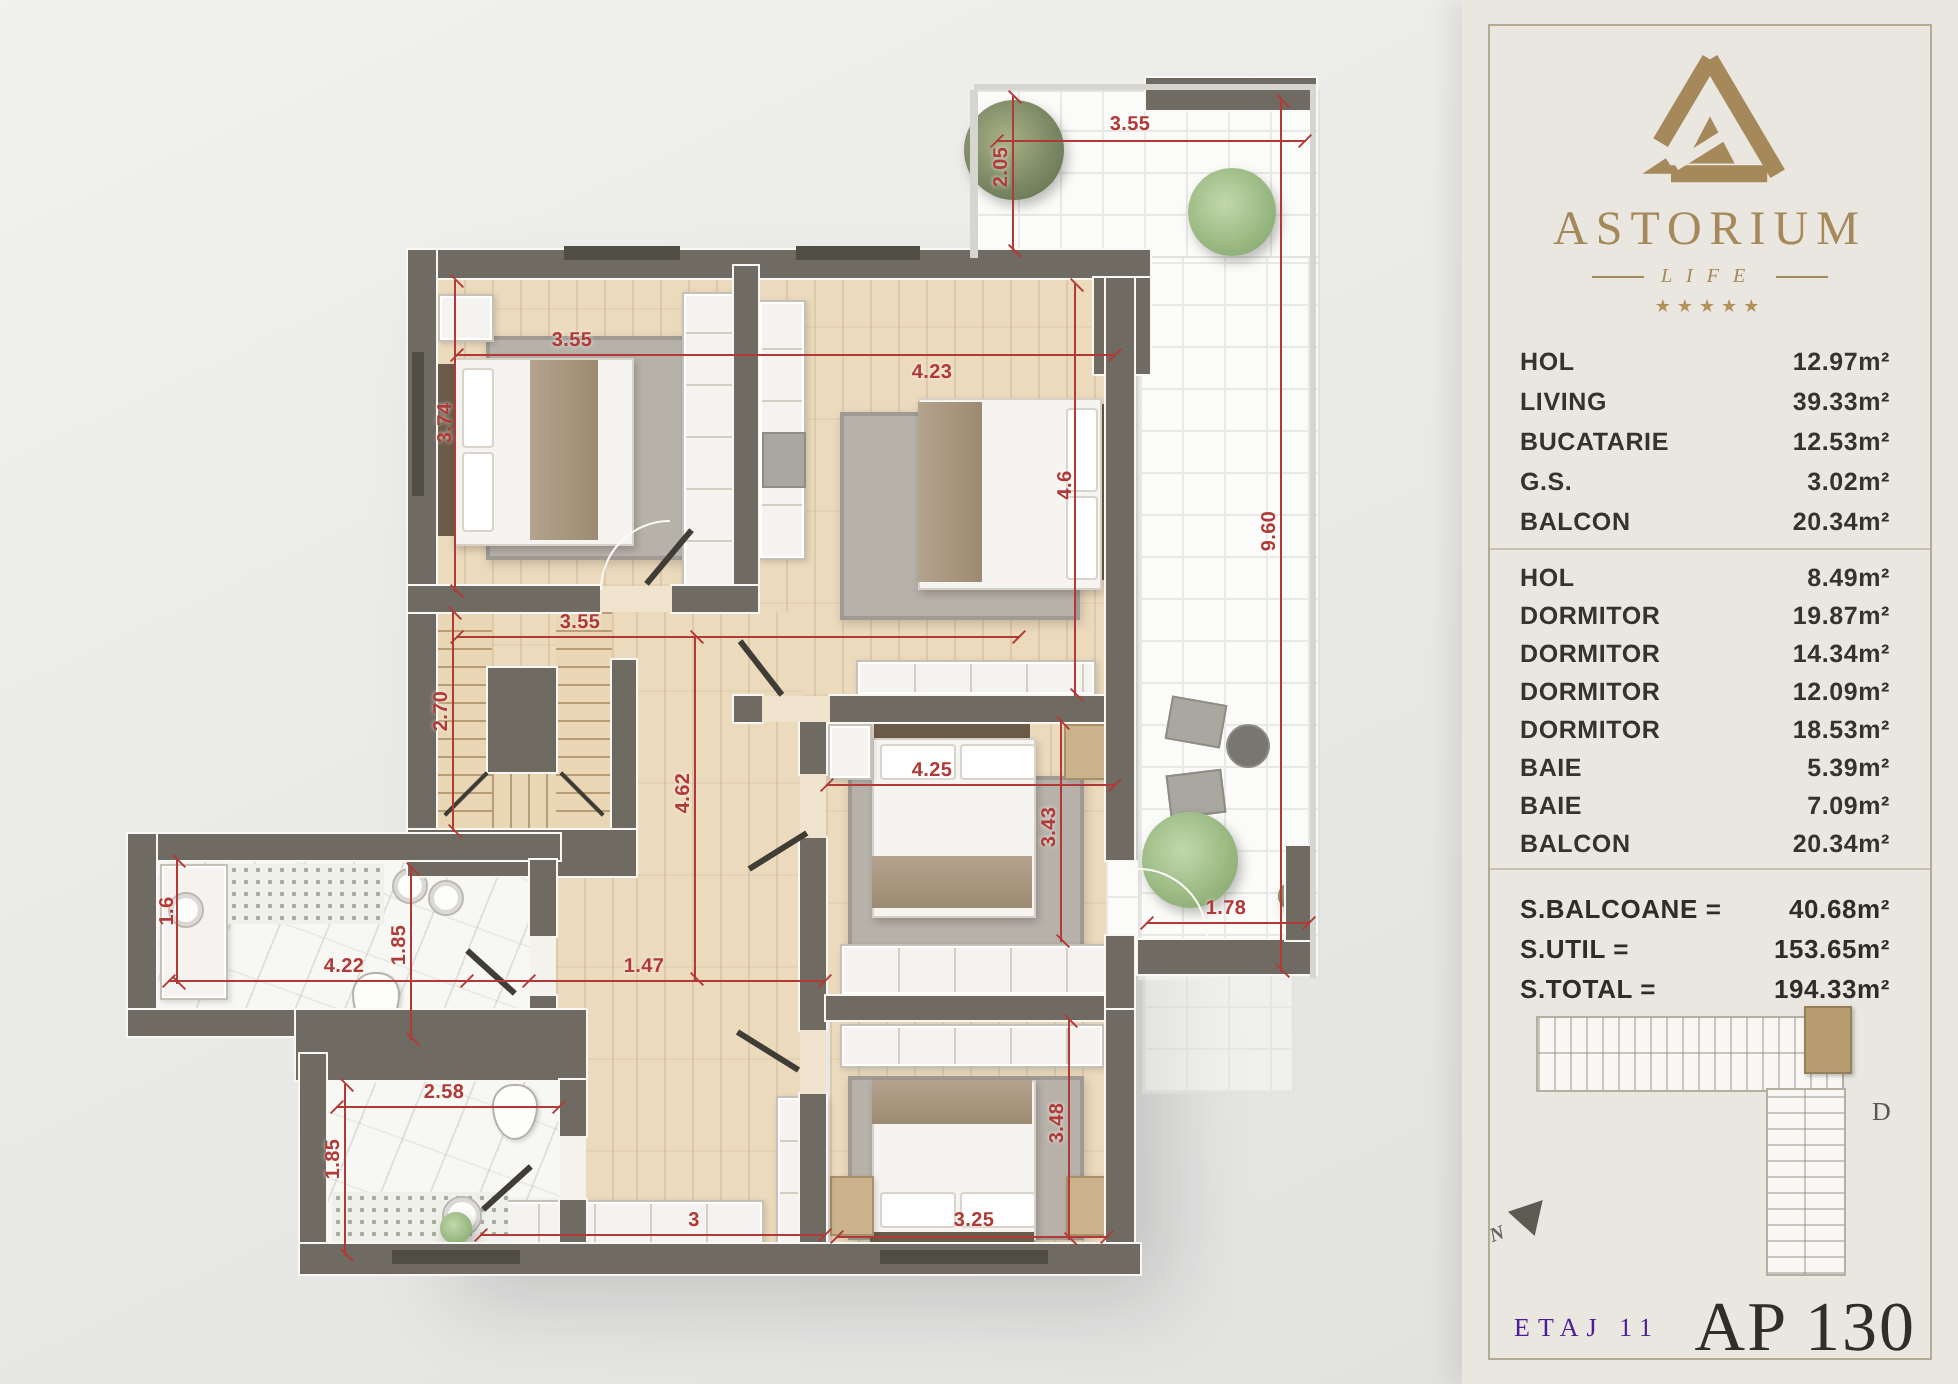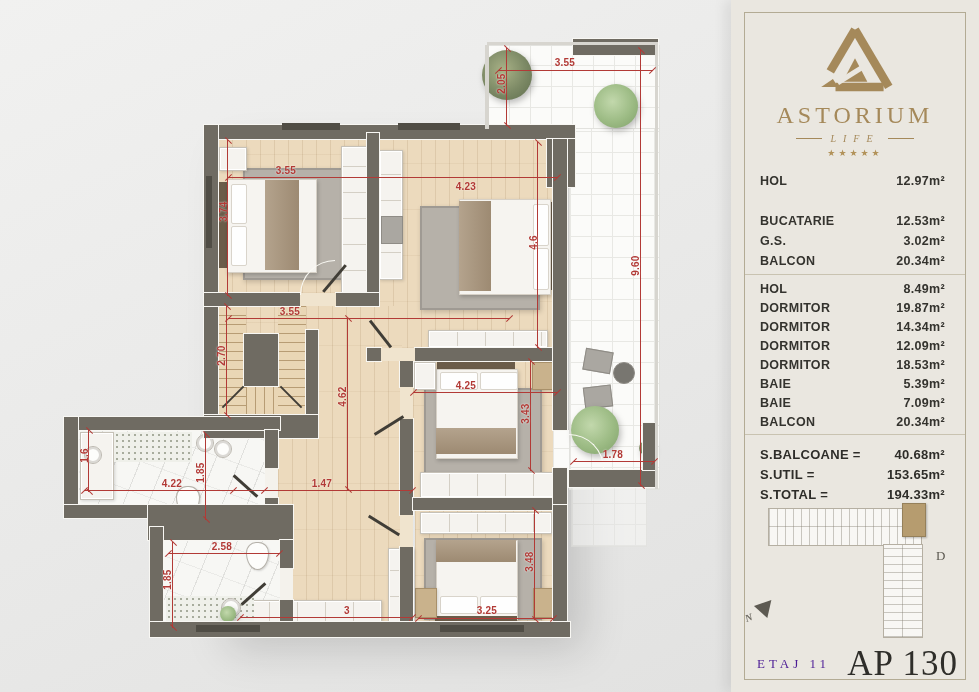--- a/index.html
+++ b/index.html
@@ -293,20 +293,24 @@
       <span class="lline"></span>
       <span>LIFE</span>
       <span class="lline"></span>
     </div>
     <div class="stars" style="top:148px;">★★★★★</div>
 
     <div class="room-row" style="top:171px;">
         <span>HOL</span>
         <span>12.97m²</span>
       </div>
+    <div class="room-row" style="top:191px;">
+        <span>LIVING</span>
+        <span>39.33m²</span>
+      </div>
     <div class="room-row" style="top:211px;">
         <span>BUCATARIE</span>
         <span>12.53m²</span>
       </div>
     <div class="room-row" style="top:231px;gap:16px;">
         <span>G.S.</span>
         <span>3.02m²</span>
       </div>
     <div class="room-row" style="top:251px;">
         <span>BALCON</span>

